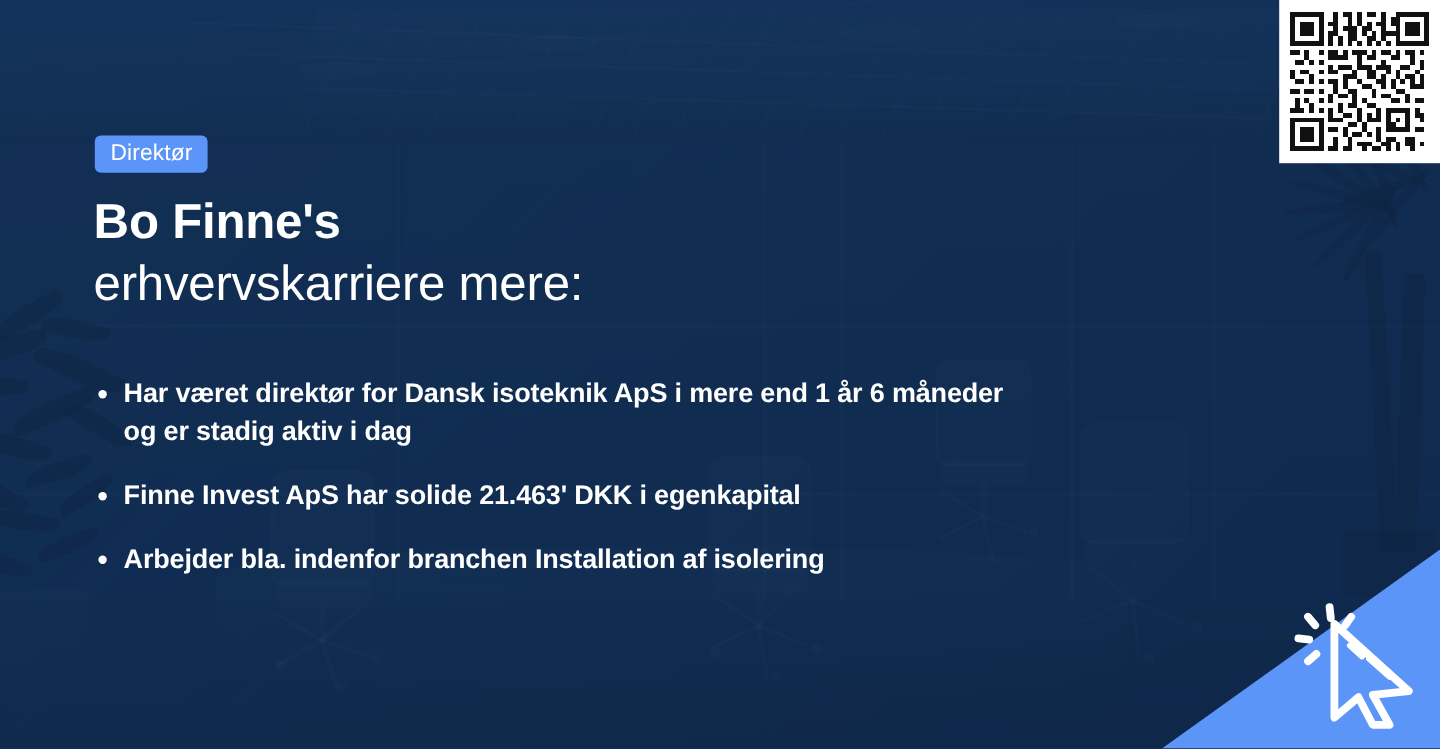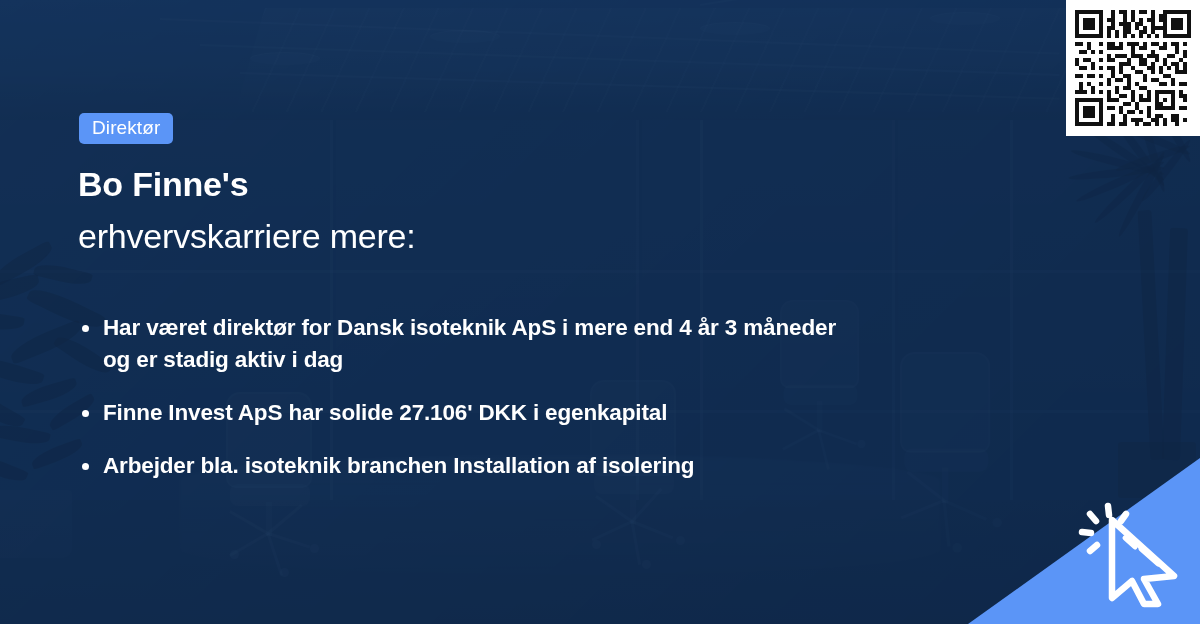--- a/index.html
+++ b/index.html
@@ -156,21 +156,21 @@
     font-size:19px;
     padding:5px 13px 7px;
     border-radius:5px;
     letter-spacing:.1px;
     line-height:1;
   }
 
   .headline{
     position:absolute; left:78px; top:158px;
     color:#ffffff;
-    font-size:34px;
+    font-size:41px;
     line-height:52px;
     letter-spacing:-.2px;
   }
   .headline .l1{ display:block; font-weight:bold; }
   .headline .l2{ display:block; font-weight:normal; }
 
   .bullets{
     position:absolute; left:78px; top:312px;
     width:760px;
     list-style:none;
@@ -370,23 +370,23 @@
   <div class="content">
 
     <div class="badge">Direktør</div>
 
     <div class="headline">
       <span class="l1">Bo Finne's</span>
       <span class="l2">erhvervskarriere mere:</span>
     </div>
 
     <ul class="bullets">
-      <li>Har været direktør for Dansk isoteknik ApS i mere end 4 år 3 måneder og er stadig aktiv i dag</li>
-      <li>Finne Invest ApS har solide 27.106' DKK i egenkapital</li>
-      <li>Arbejder bla. isoteknik branchen Installation af isolering</li>
+      <li>Har været direktør for Dansk isoteknik ApS i mere end 1 år 6 måneder og er stadig aktiv i dag</li>
+      <li>Finne Invest ApS har solide 21.463' DKK i egenkapital</li>
+      <li>Arbejder bla. indenfor branchen Installation af isolering</li>
     </ul>
 
 
     <div class="qr-panel">
       <svg viewBox="0 0 29 29" shape-rendering="crispEdges">
         <rect width="29" height="29" fill="#ffffff"></rect>
         <g fill="#111111">
 
           <rect x="0" y="0" width="7" height="1"></rect>
             <rect x="0" y="6" width="7" height="1"></rect>

